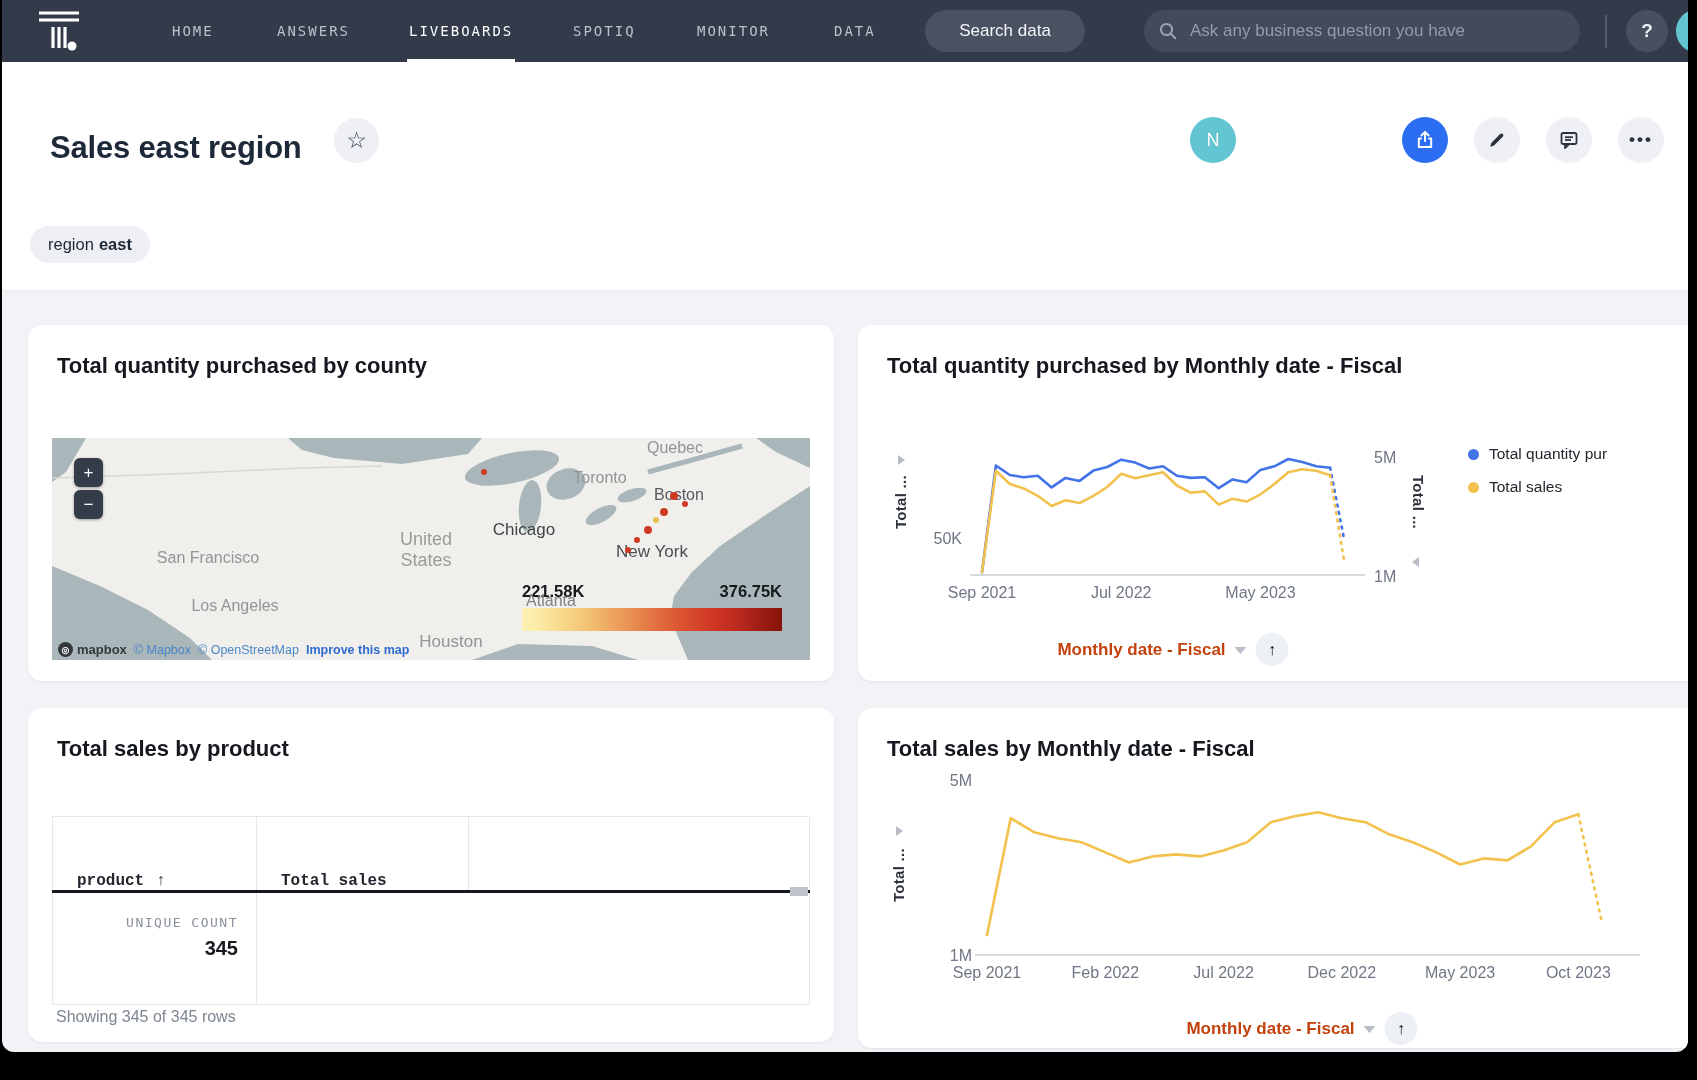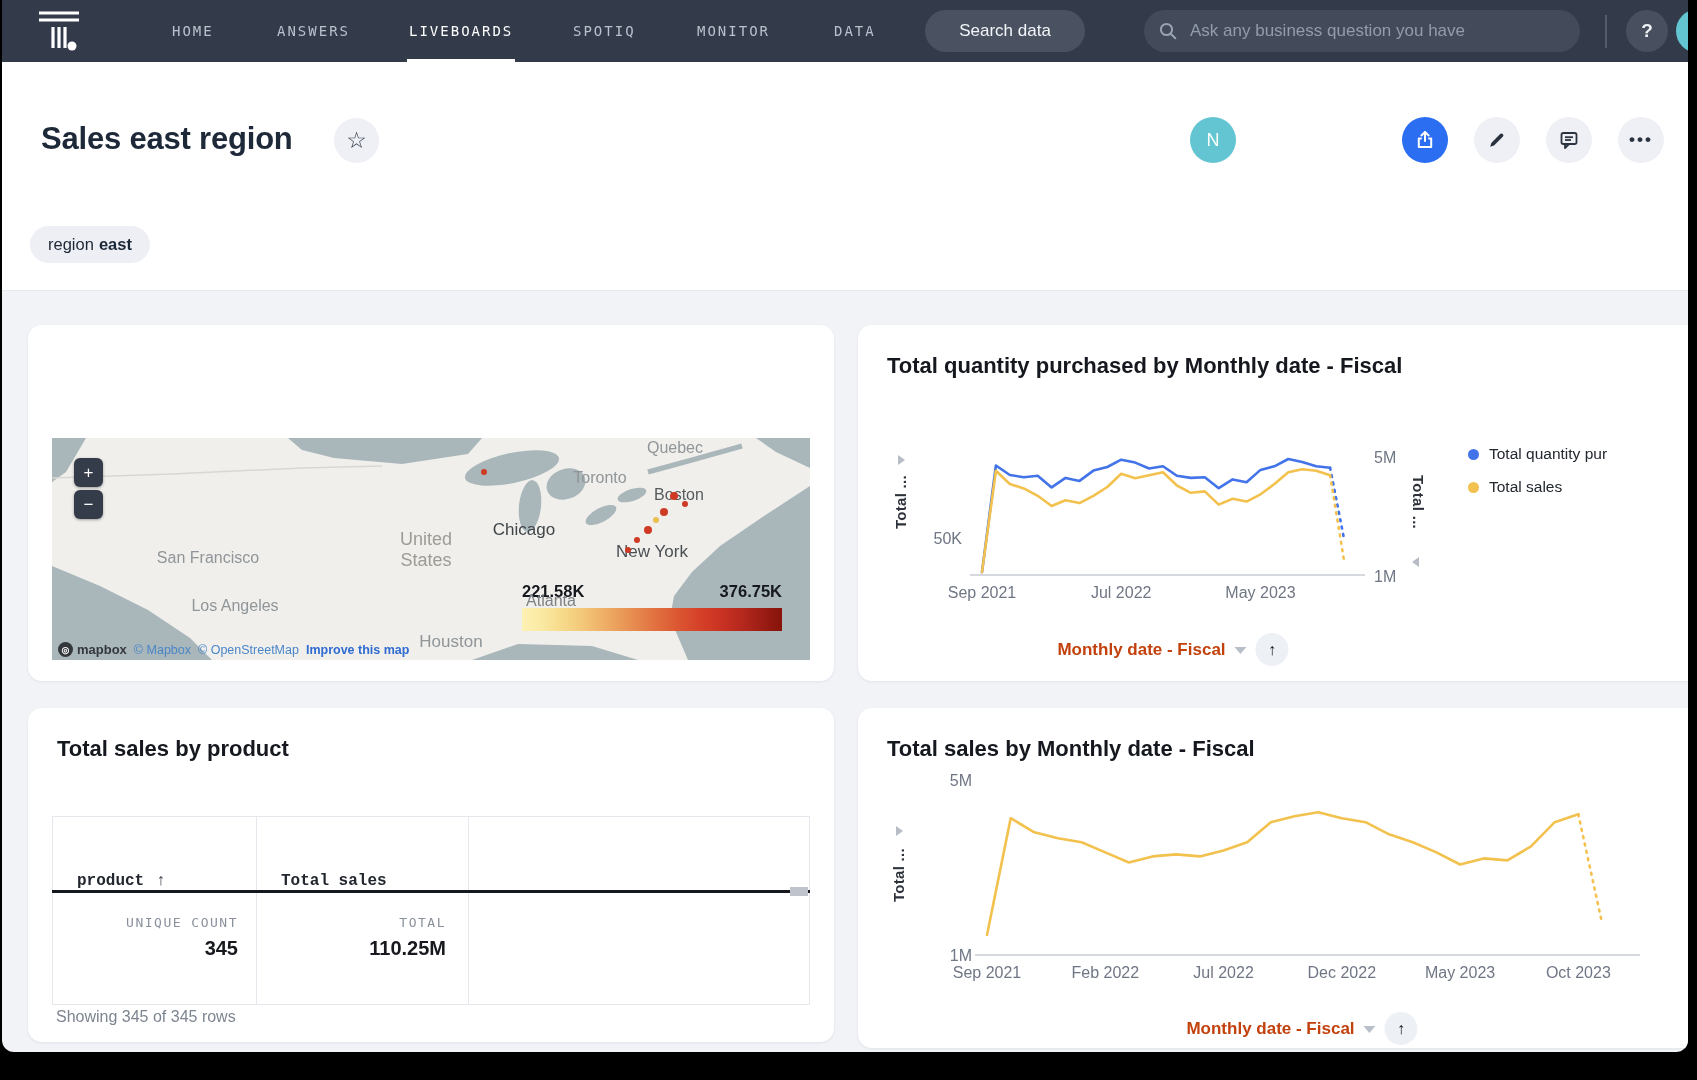--- a/index.html
+++ b/index.html
@@ -28,21 +28,21 @@
   .help-btn{position:absolute;left:1624px;top:10px;width:42px;height:42px;border-radius:50%;
             background:#48505f;color:#eef1f5;font-size:19px;font-weight:bold;border:none;
             display:flex;align-items:center;justify-content:center;cursor:pointer;}
   .nav-avatar{position:absolute;left:1674px;top:9px;width:44px;height:44px;border-radius:50%;
               background:#63c5d1;color:#fff;font-size:18px;display:flex;align-items:center;
               justify-content:center;cursor:pointer;}
   
   .page-header{position:absolute;left:0;top:62px;width:100%;height:228px;background:#fff;
                border-bottom:1px solid #e7eaef;}
   .lb-title{position:absolute;left:32px;top:52px;font-size:31px;font-weight:600;color:#1d2838;
-            letter-spacing:-0.2px;margin:7px;}
+            letter-spacing:-0.2px;margin:16px;}
   .round-btn{position:absolute;width:46px;height:46px;border-radius:50%;background:#eef0f6;border:none;
              display:flex;align-items:center;justify-content:center;cursor:pointer;}
   .star-btn{left:332px;top:56px;width:45px;height:45px;font-size:23px;color:#3a4250;}
   .hdr-avatar{position:absolute;left:1188px;top:55px;width:46px;height:46px;border-radius:50%;
               background:#63c5d1;color:#fff;font-size:18px;display:flex;align-items:center;
               justify-content:center;cursor:pointer;}
   .share-btn{left:1400px;top:55px;background:#2b6ef2;}
   .edit-btn{left:1472px;top:55px;}
   .comment-btn{left:1544px;top:55px;}
   .more-btn{left:1616px;top:55px;font-size:17px;letter-spacing:2px;color:#2b3340;font-weight:bold;}
@@ -189,20 +189,21 @@
     <button class="round-btn more-btn">
       <span>•••</span>
     </button>
     <div class="chip">
       <span>region</span>
       <b>east</b>
     </div>
   </header>
 
   <section class="card" id="card-map">
+    <div class="ctitle">Total quantity purchased by county</div>
     <div id="map-canvas">
       <svg class="icon-svg" width="758" height="222" viewBox="0 0 758 222">
         <rect width="758" height="222" fill="#f0efec"></rect>
         <g fill="#a9b6ba">
           <path d="M0,128 L48,148 L96,172 L138,200 L160,222 L0,222 Z"></path>
           <path d="M0,0 L34,0 L14,34 L0,44 Z"></path>
           <path d="M236,0 L430,0 L416,16 L350,26 L282,20 L250,12 Z"></path>
           <ellipse cx="460" cy="30" rx="48" ry="15" transform="rotate(-12 460 30)"></ellipse>
           <ellipse cx="478" cy="68" rx="11" ry="26" transform="rotate(6 478 68)"></ellipse>
           <ellipse cx="514" cy="46" rx="20" ry="15" transform="rotate(-20 514 46)"></ellipse>
@@ -302,24 +303,20 @@
         <div class="th c3"></div>
       </div>
       <div class="blackline">
         <span class="tbl-nub"></span>
       </div>
       <div class="tbl-row">
         <div class="td c1">
           <div class="cell-label">UNIQUE COUNT</div>
           <div class="cell-value">345</div>
         </div>
-        <div class="td c2">
-          <div class="cell-label">TOTAL</div>
-          <div class="cell-value">110.25M</div>
-        </div>
         <div class="td c3"></div>
       </div>
     </div>
     <div class="showing">Showing 345 of 345 rows</div>
   </section>
 
   <section class="card" id="card-chart2">
     <div class="ctitle">Total sales by Monthly date - Fiscal</div>
     <svg id="svg-c2" class="plot" width="850" height="340">
         <line x1="117" x2="782" y1="247" y2="247" stroke="#c8ccd3" stroke-width="1.5"></line>

